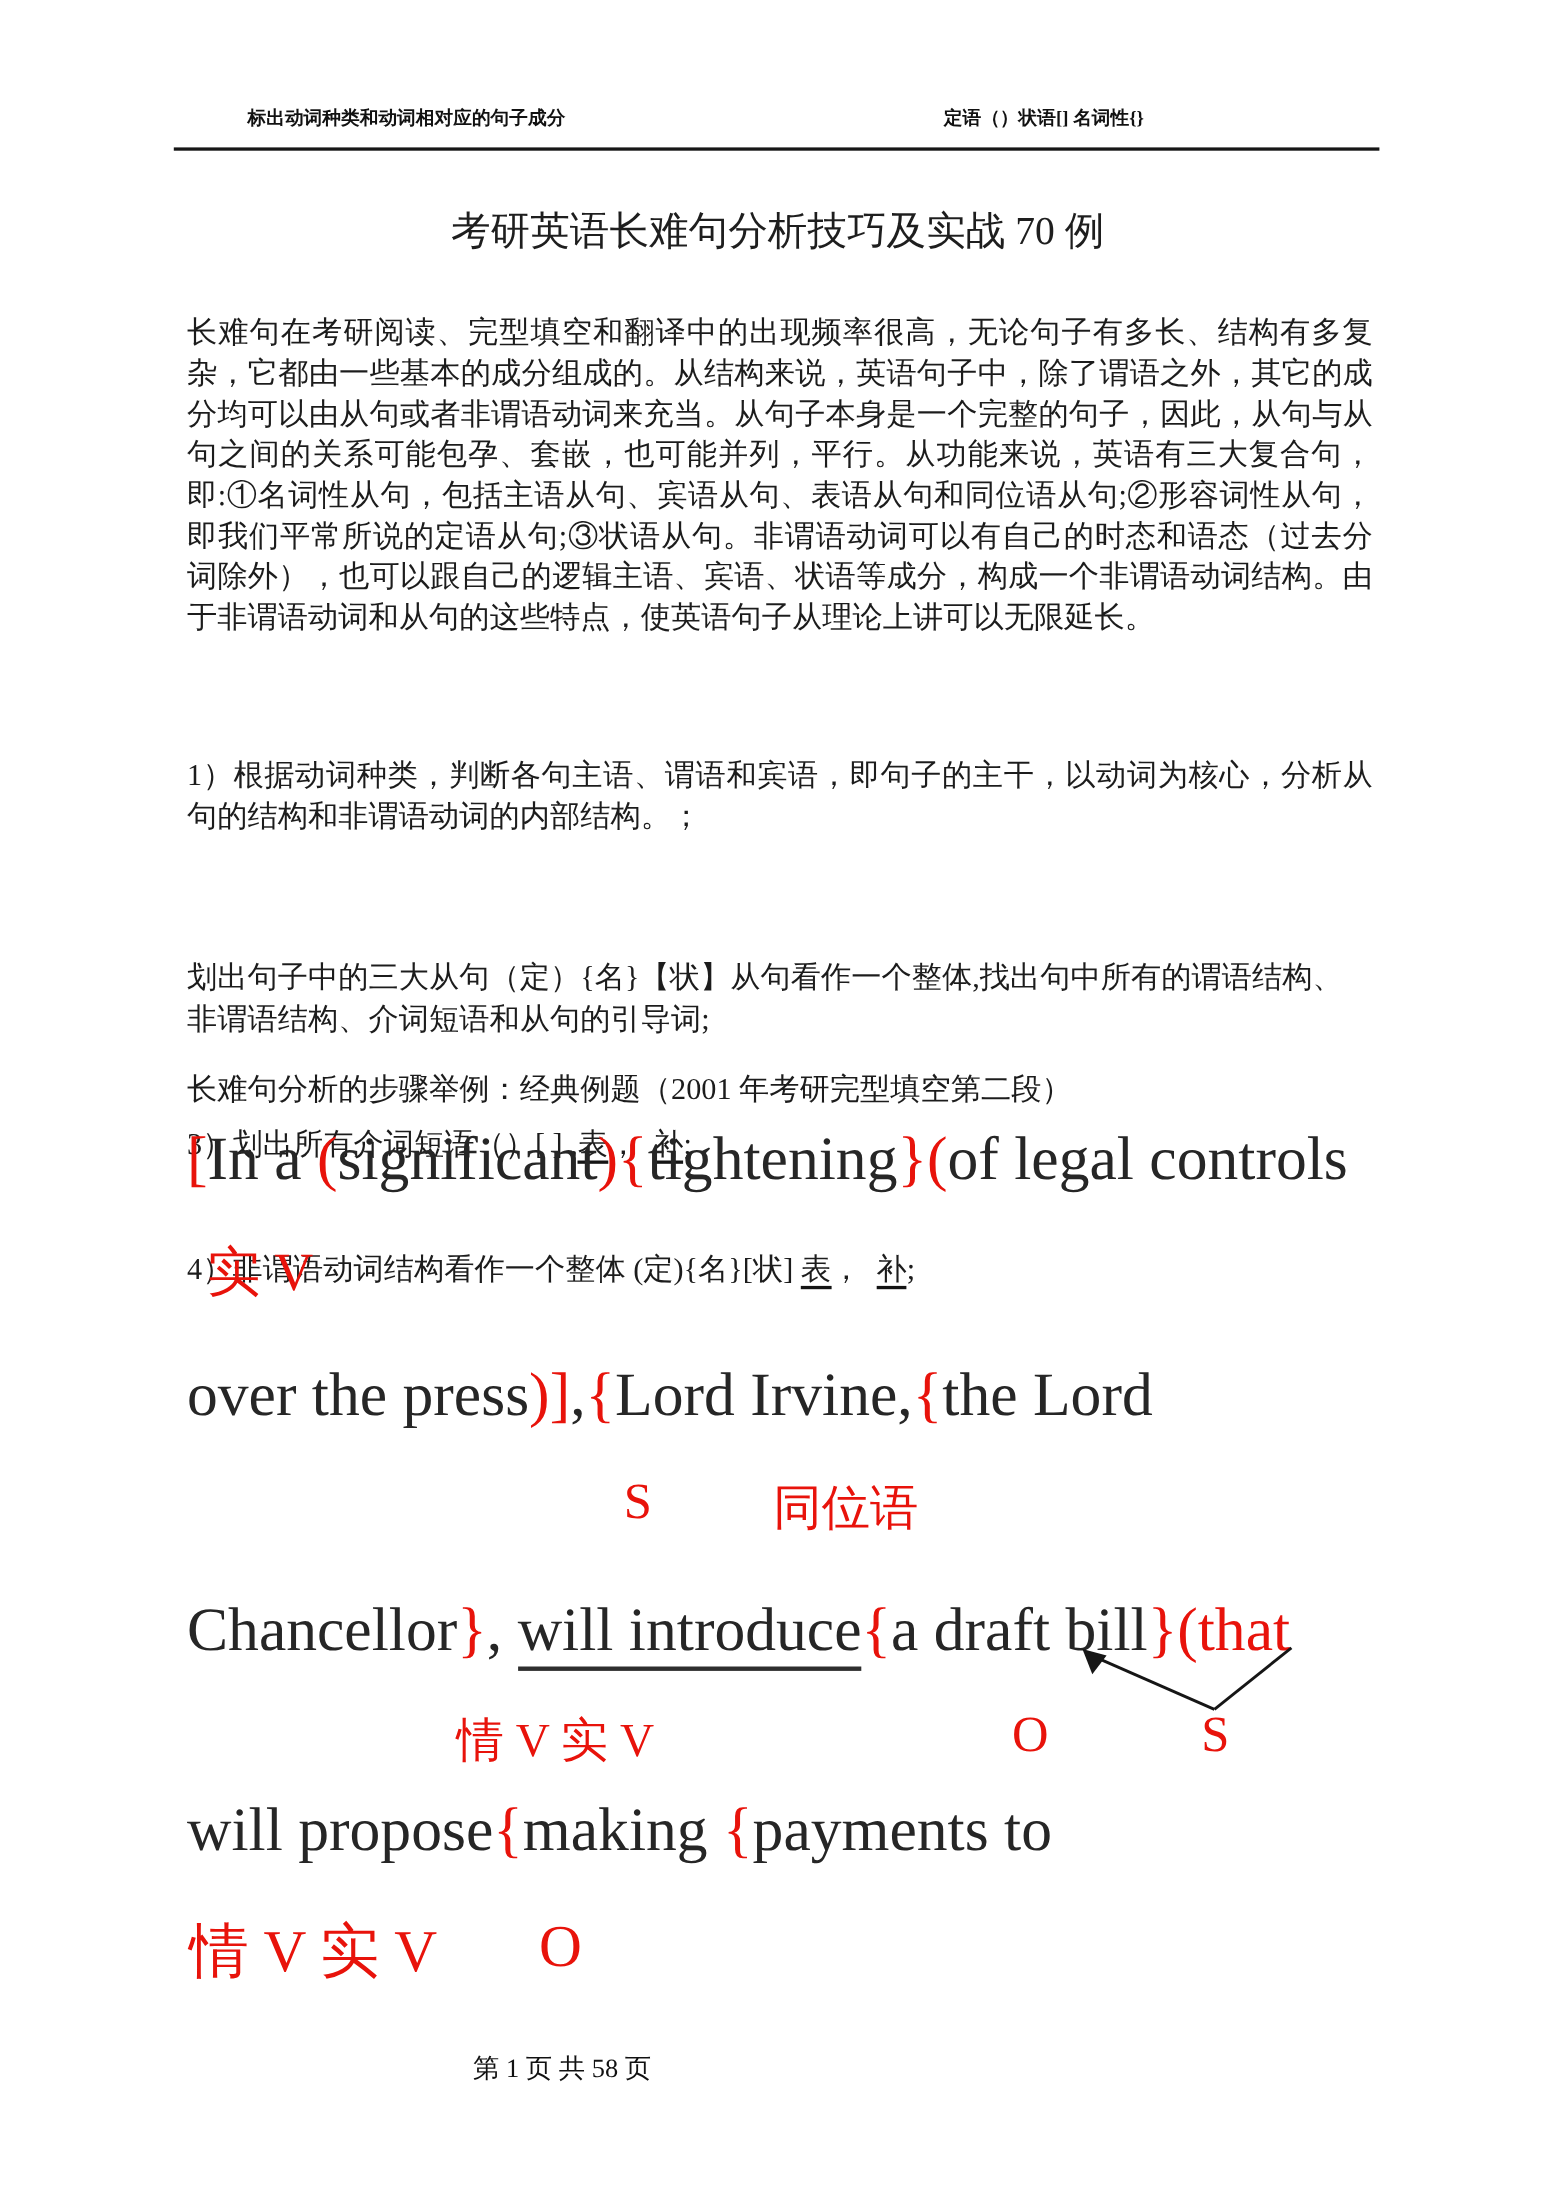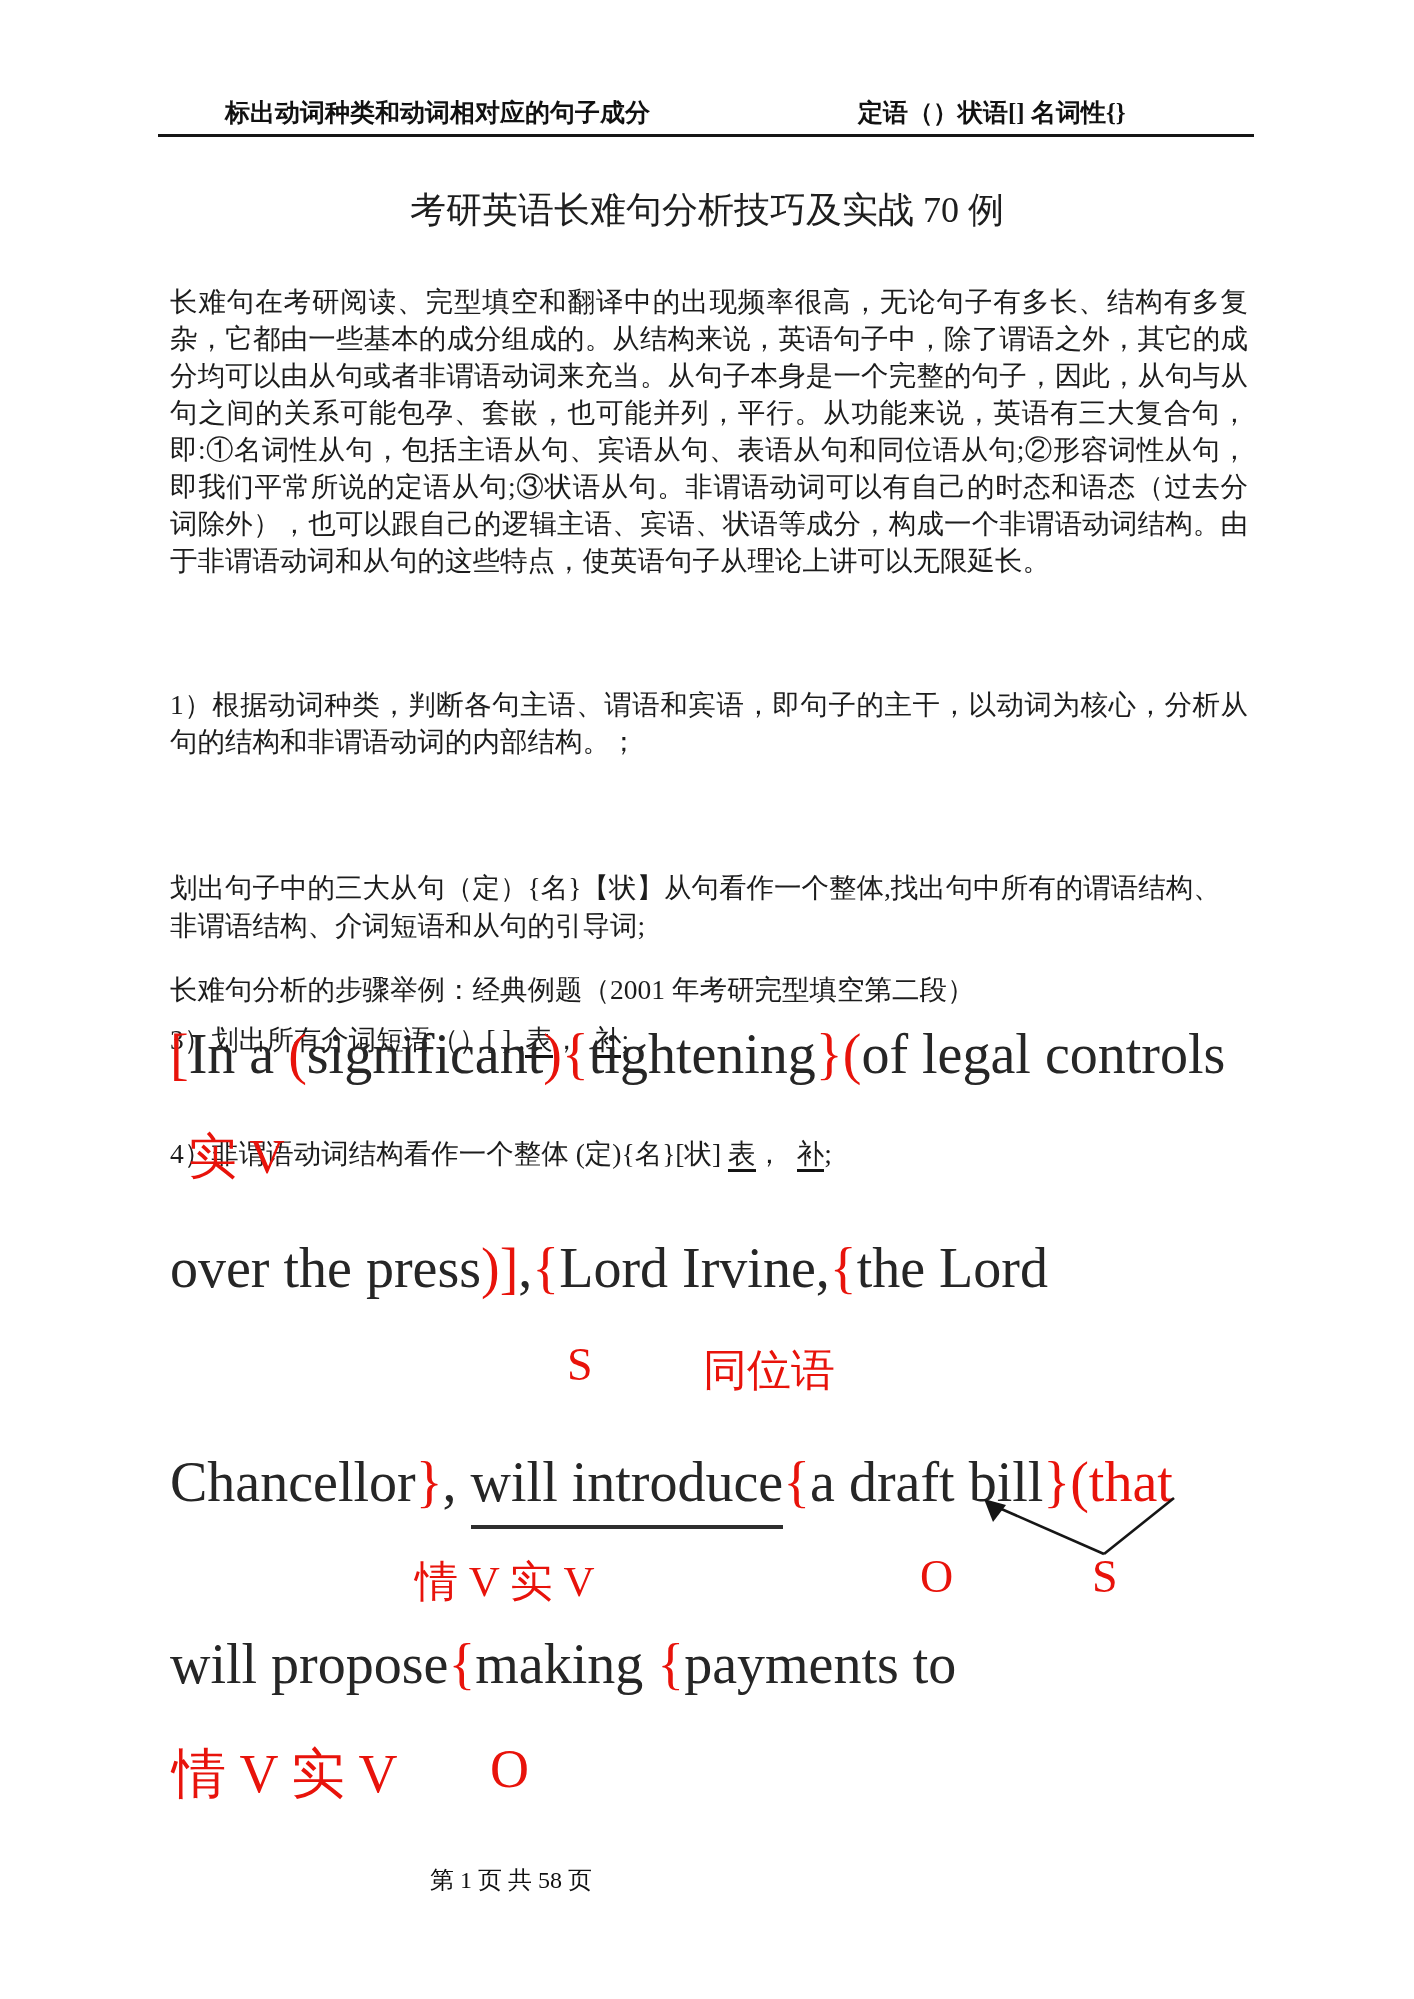--- a/index.html
+++ b/index.html
@@ -2,37 +2,37 @@
 <html lang="zh" style="--red: #e8130b; --ink: #1e1e1e;"><head>
 <meta charset="utf-8">
 <style>
   :root { --red:#e8130b; --ink:#1e1e1e; }
   html,body { margin:0; padding:0; background:#ffffff; }
   .page {
     position:relative; width:1414px; height:1999px; background:#fff;
     font-family:"Liberation Serif","DejaVu Serif",serif; color:var(--ink);
     overflow:hidden; margin:0 auto;
   }
-  .hdr { position:absolute; top:96px; font-size:25px; font-weight:700; white-space:pre; color:#111; }
+  .hdr { position:absolute; top:96px; font-size:17px; font-weight:700; white-space:pre; color:#111; }
   .hdr-left  { left:225px; }
   .hdr-right { left:858px; }
   .hdr-rule  { position:absolute; left:158px; top:134px; width:1096px; height:0; border-top:3px solid #161616; }
   .title { position:absolute; left:0; top:186px; width:100%; margin:0; text-align:center;
            font-size:36px; font-weight:400; white-space:pre; }
   .para { position:absolute; left:170px; width:1078px; margin:0; font-size:27.5px;
           line-height:37px; color:#1c1c1c; }
   #intro   { top:283px; text-align:justify; }
   #method  { top:612px; white-space:pre-wrap; text-align:justify; }
   #analysis{ top:793px; line-height:38px; white-space:pre-wrap; }
   #example-heading { top:971px; white-space:pre; }
   .ul { border-bottom:3px solid #141414; }
   .big { position:absolute; white-space:pre; font-size:56px; color:#262626; }
   .r   { color:var(--red); }
   .lbl { position:absolute; white-space:pre; color:var(--red); }
-  .uw  { border-bottom:4px solid #2e2e2e; padding-bottom:12px; }
+  .uw  { border-bottom:4px solid #2e2e2e; padding-bottom:2px; }
   #bigA   { left:170px; top:1022px; }
   #lblB   { left:188px; top:1124px; font-size:49px; }
   #bigC   { left:170px; top:1236px; }
   #lblD-s   { left:567px; top:1338px; font-size:46px; }
   #lblD-app { left:703px; top:1341px; font-size:44px; }
   #bigE   { left:170px; top:1450px; }
   #arrow  { position:absolute; left:972px; top:1492px; }
   #lblF-v { left:415px;  top:1553px; font-size:43px; }
   #lblF-o { left:920px;  top:1550px; font-size:46px; }
   #lblF-s { left:1092px; top:1550px; font-size:46px; }

